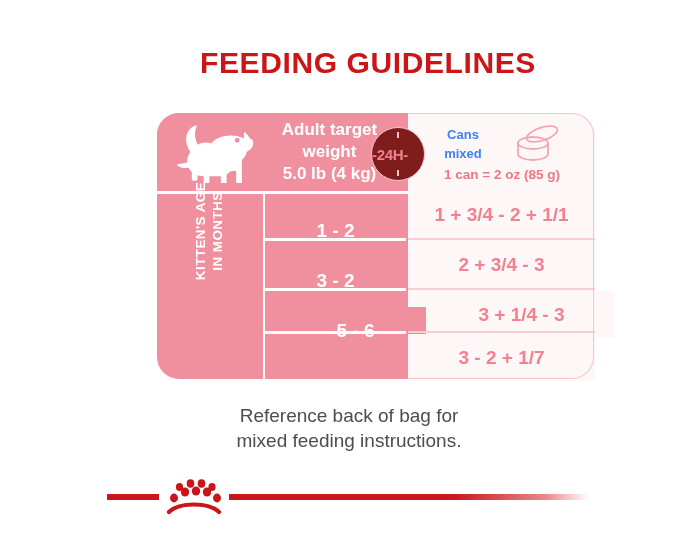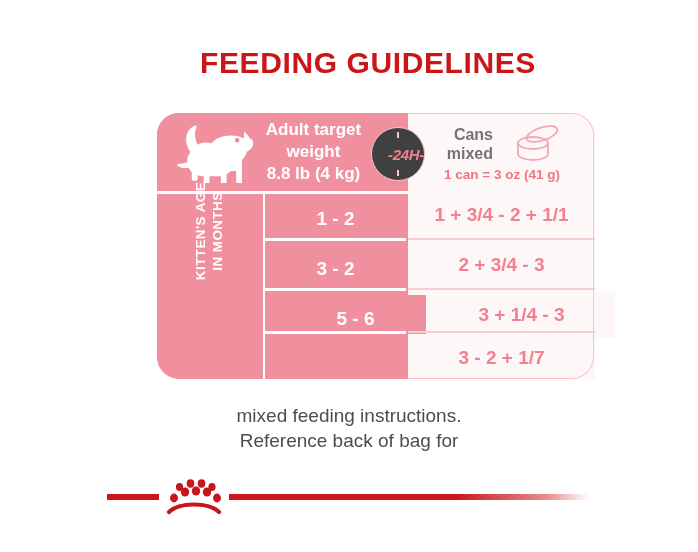--- a/index.html
+++ b/index.html
@@ -70,63 +70,63 @@
 
   
   .cat{
     position:absolute;left:10px;top:12px;
     width:95px;height:58px;
   }
   .cat svg{display:block;width:100%;height:100%;}
 
   
   .hdr-weight{
-    position:absolute;left:84px;top:6px;
+    position:absolute;left:100px;top:6px;
     width:145px;
     text-align:center;
     color:#ffffff;
     font-size:17px;
     font-weight:bold;
     line-height:22px;
   }
 
   
   .badge24{
     position:absolute;
     left:214px;top:14px;
     width:52px;height:52px;
     border-radius:50%;
-    background:#404040;
+    background:#7f1d1d;
     border:1.5px solid #f6c3cb;
     z-index:5;
-    display:flex;align-items:center;justify-content:flex-end;font-style:italic;
+    display:flex;align-items:center;justify-content:flex-start;
   }
   .badge24 .txt{
     color:#f0818f;
     font-size:15px;
     font-weight:bold;
     letter-spacing:-.3px;
     white-space:nowrap;
   }
   .badge24 .tick{
     position:absolute;left:50%;margin-left:-.75px;
     width:1.5px;height:6px;background:#f6c3cb;
   }
   .badge24 .tick.t{top:4px;}
   .badge24 .tick.b{bottom:4px;}
 
   
   .cans-label{
     position:absolute;left:276px;top:12px;
     width:60px;
-    color:#737373;
-    font-size:16px;
+    color:#3b82f6;
+    font-size:13px;
     font-weight:bold;
     line-height:19px;
-    text-align:right;
+    text-align:center;
   }
   .can-icon{
     position:absolute;left:350px;top:10px;
     width:60px;height:44px;
   }
   .can-icon svg{display:block;width:100%;height:100%;}
   .cans-sub{
     position:absolute;left:255px;top:54px;
     width:180px;
     text-align:center;
@@ -152,21 +152,21 @@
 
   
   .rows{
     position:absolute;left:0;top:78px;
     width:438px;height:188px;
   }
   .row{
     position:absolute;left:0;width:438px;height:47px;
   }
   .row .cell-mid{
-    position:absolute;left:108px;top:4px;
+    position:absolute;left:108px;top:16px;
     width:141px;height:47px;
     background:#f0909f;
     color:#ffffff;
     font-size:19px;font-weight:bold;
     display:flex;align-items:center;justify-content:center;
   }
   .row .cell-right{
     position:absolute;left:251px;top:0;
     width:187px;height:47px;
     background:#fdf7f7;
@@ -255,21 +255,21 @@
 
   <div class="cat">
     <svg viewBox="0 0 95 58" xmlns="http://www.w3.org/2000/svg">
       <path fill="#ffffff" d="M83.5 14.2c-1.6-2.6-3.4-4.9-5.1-6.6-.6-.6-1.5-.2-1.5.6l.1 5.3c-3.6-1.9-8.2-3-13.2-3-8.6 0-16 3.2-19.5 7.9-1.6-.5-3.4-.8-5.3-.8-3.1 0-6 .8-8.4 2.1-1.3-2.5-2.5-6.1-2.6-10.9 0-2.3.5-4.6 1.5-6.6.5-1-.5-2.1-1.5-1.7-3.9 1.6-8.1 5.8-8.8 12.2-.6 5.8 1.7 10.8 4.3 14.3-2 2.4-3.2 5.3-3.2 8.4 0 .6 0 1.2.1 1.8-3.3 1.1-6.6 1.6-9.1 1.8-1 .1-1.3 1.4-.5 1.9 1.9 1.2 4.6 2.2 7.9 2.2 1 0 2-.1 2.9-.3.8 1.5 1.9 2.9 3.2 4.1v7.2c0 .9.7 1.6 1.6 1.6h2.5c.9 0 1.6-.7 1.6-1.6v-3.9c1.9.6 4 1 6.2 1.1v7.2c0 .9.7 1.6 1.6 1.6h2.5c.9 0 1.6-.7 1.6-1.6v-7.3h11.5v7.3c0 .9.7 1.6 1.6 1.6H58c.9 0 1.6-.7 1.6-1.6v-9.1c1.4-.9 2.6-2 3.7-3.1h.5c1.9 0 3.7-.2 5.4-.5v12.7c0 .9.7 1.6 1.6 1.6h2.5c.9 0 1.6-.7 1.6-1.6V34.8c2.5-2.2 4.2-4.9 4.7-7.9 3.6-1.7 6.1-4.3 6.5-7.3.3-1.9-.2-3.8-1.1-5.4zM70.2 17.6c-1.3 0-2.3-1.1-2.3-2.4s1-2.4 2.3-2.4 2.3 1.1 2.3 2.4-1 2.4-2.3 2.4z"></path>
     </svg>
   </div>
 
   <div class="hdr-weight">
     <div>Adult target</div>
     <div>weight</div>
-    <div>8.8 lb (4 kg)</div>
+    <div>5.0 lb (4 kg)</div>
   </div>
 
   <div class="badge24">
     <span class="tick t"></span>
     <span class="tick b"></span>
     <span class="txt">-24H-</span>
   </div>
 
   <div class="cans-label">
     <div>Cans</div>
@@ -279,21 +279,21 @@
   <div class="can-icon">
     <svg viewBox="0 0 60 44" xmlns="http://www.w3.org/2000/svg">
       <g fill="none" stroke="#f2a7b4" stroke-width="1.8">
         <ellipse cx="26" cy="20" rx="15" ry="6"></ellipse>
         <path d="M11 20v11c0 3.3 6.7 6 15 6s15-2.7 15-6V20"></path>
         <ellipse cx="35" cy="11" rx="16" ry="6.5" transform="rotate(-18 35 11)"></ellipse>
       </g>
     </svg>
   </div>
 
-  <div class="cans-sub">1 can = 3 oz (41 g)</div>
+  <div class="cans-sub">1 can = 2 oz (85 g)</div>
 
   <div class="hsep-hdr"></div>
   <div class="vsep"></div>
 
   <div class="vlabel">
     <div>KITTEN'S AGE</div>
     <div>IN MONTHS</div>
   </div>
 
   <div class="rows">
@@ -322,22 +322,22 @@
     <div class="row" style="top:143px;">
       <div class="cell-right">3 - 2 + 1/7</div>
     </div>
 
   </div>
 
   <div class="right-outline"></div>
 </div>
 
 <div class="note">
+  <div>Reference back of bag for</div>
   <div>mixed feeding instructions.</div>
-  <div>Reference back of bag for</div>
 </div>
 
 <div class="brandbar">
   <div class="bar-left"></div>
   <div class="bar-right"></div>
   <div class="crown">
     <svg viewBox="0 0 66 40" xmlns="http://www.w3.org/2000/svg">
       <g fill="#c8161a">
         <ellipse cx="13" cy="22" rx="4" ry="4.4"></ellipse>
         <ellipse cx="24" cy="16" rx="4.2" ry="4.6"></ellipse>

